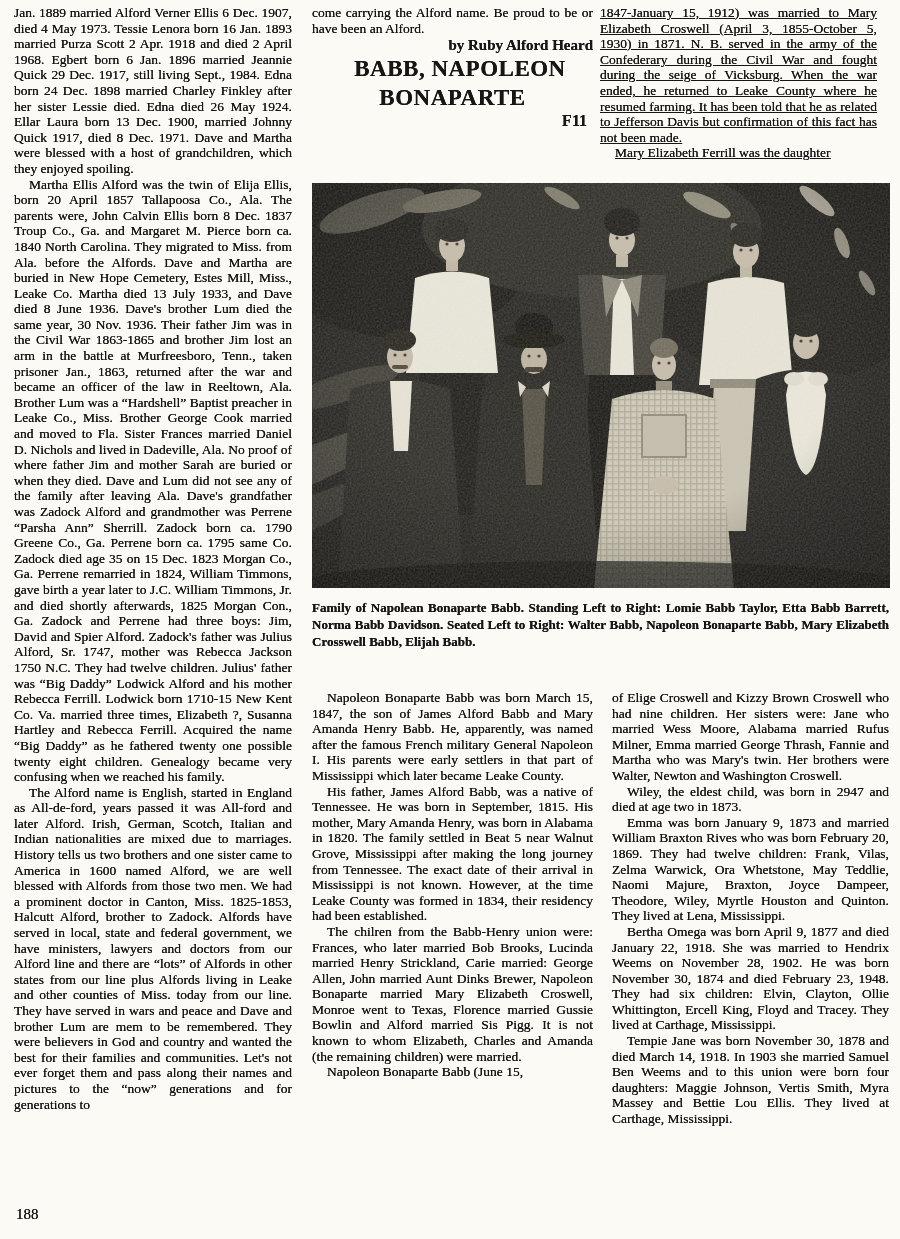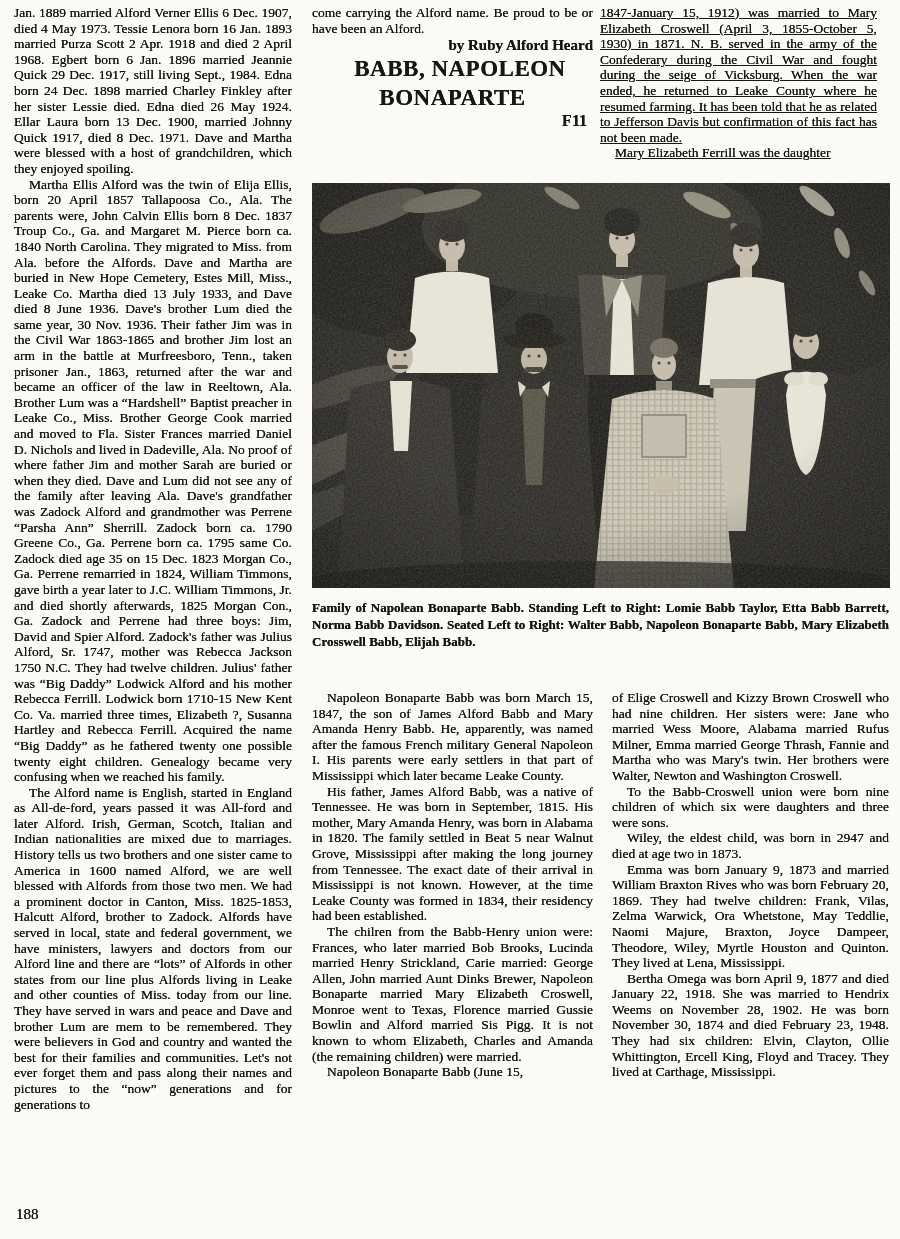--- a/index.html
+++ b/index.html
@@ -192,21 +192,21 @@
 
   <div class="col" id="col-mid-bottom">
     <p>Napoleon Bonaparte Babb was born March 15, 1847, the son of James Alford Babb and Mary Amanda Henry Babb. He, apparently, was named after the famous French military General Napoleon I. His parents were early settlers in that part of Mississippi which later became Leake County.</p>
     <p>His father, James Alford Babb, was a native of Tennessee. He was born in September, 1815. His mother, Mary Amanda Henry, was born in Alabama in 1820. The family settled in Beat 5 near Walnut Grove, Mississippi after making the long journey from Tennessee. The exact date of their arrival in Mississippi is not known. However, at the time Leake County was formed in 1834, their residency had been established.</p>
     <p>The chilren from the Babb-Henry union were: Frances, who later married Bob Brooks, Lucinda married Henry Strickland, Carie married: George Allen, John married Aunt Dinks Brewer, Napoleon Bonaparte married Mary Elizabeth Croswell, Monroe went to Texas, Florence married Gussie Bowlin and Alford married Sis Pigg. It is not known to whom Elizabeth, Charles and Amanda (the remaining children) were married.</p>
     <p>Napoleon Bonaparte Babb (June 15,</p>
   </div>
 
   <div class="col" id="col-right-bottom">
     <p class="cont">of Elige Croswell and Kizzy Brown Croswell who had nine children. Her sisters were: Jane who married Wess Moore, Alabama married Rufus Milner, Emma married George Thrash, Fannie and Martha who was Mary's twin. Her brothers were Walter, Newton and Washington Croswell.</p>
-    <p>To the Babb-Croswell union were born nine children of which six were daughters and three were sons.</p>
     <p>Wiley, the eldest child, was born in 2947 and died at age two in 1873.</p>
     <p>Emma was born January 9, 1873 and married William Braxton Rives who was born February 20, 1869. They had twelve children: Frank, Vilas, Zelma Warwick, Ora Whetstone, May Teddlie, Naomi Majure, Braxton, Joyce Dampeer, Theodore, Wiley, Myrtle Houston and Quinton. They lived at Lena, Mississippi.</p>
     <p>Bertha Omega was born April 9, 1877 and died January 22, 1918. She was married to Hendrix Weems on November 28, 1902. He was born November 30, 1874 and died February 23, 1948. They had six children: Elvin, Clayton, Ollie Whittington, Ercell King, Floyd and Tracey. They lived at Carthage, Mississippi.</p>
+    <p>Tempie Jane was born November 30, 1878 and died March 14, 1918. In 1903 she married Samuel Ben Weems and to this union were born four daughters: Maggie Johnson, Vertis Smith, Myra Massey and Bettie Lou Ellis. They lived at Carthage, Mississippi.</p>
   </div>
 
   <div id="page-number">188</div>
 
 </div>
 
 </body></html>

